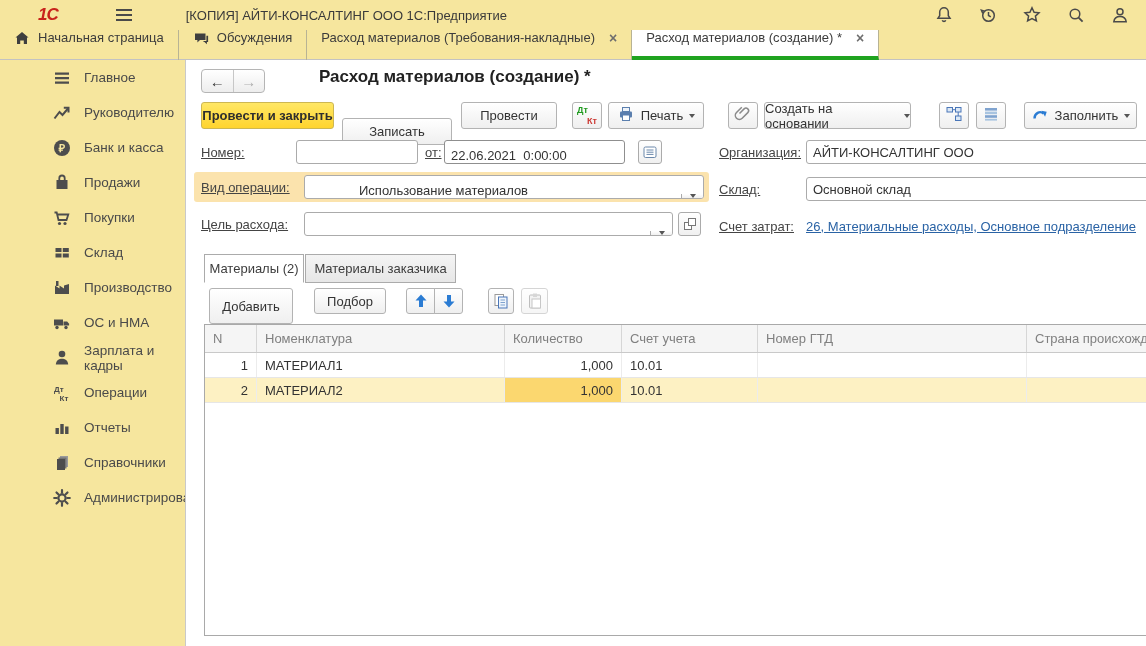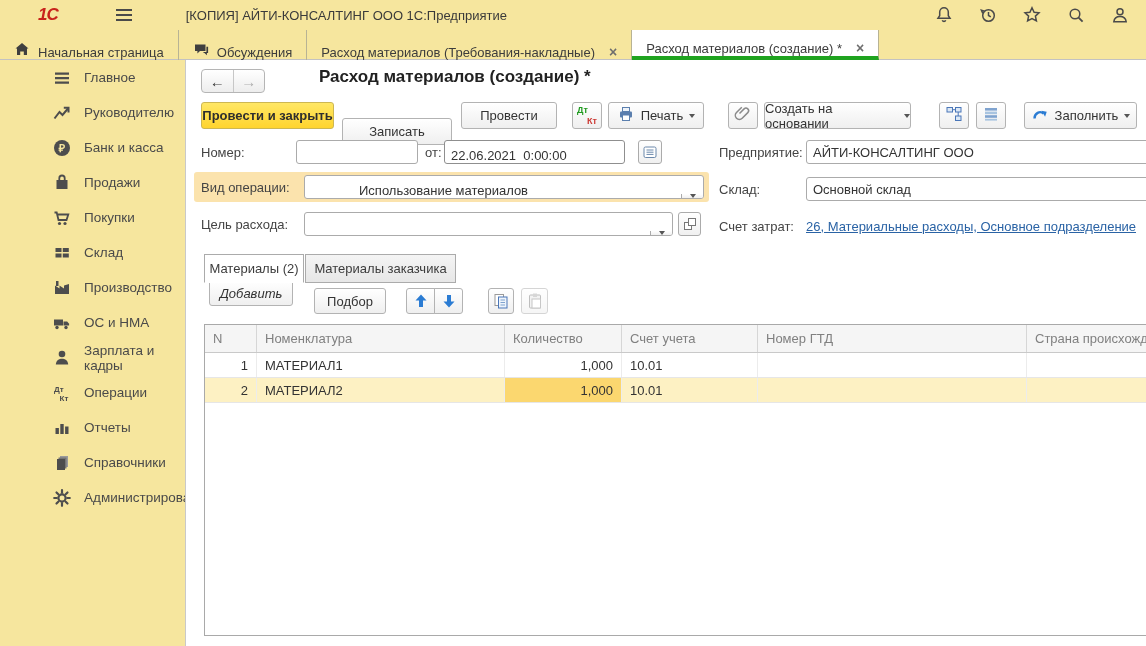--- a/index.html
+++ b/index.html
@@ -10,21 +10,21 @@
   .topbar { position:absolute; left:0; top:0; width:1146px; height:30px; background:#f6e69e; display:flex; align-items:center;gap:36px; }
   .logo { font-weight:800; font-style:italic; color:#c8241c; font-size:17px; margin-left:38px; letter-spacing:-1px; }
   .hamburger { margin-left:22px; display:flex; flex-direction:column; gap:3px; cursor:pointer; }
   .hamburger i { display:block; width:16px; height:2px; background:#4a4a4a; }
   .apptitle { margin-left:18px; color:#3a3a3a; font-size:13px; }
   .topicons { position:absolute; right:16px; top:0; height:30px; display:flex; align-items:center; gap:24px; }
   .topicons svg { display:block; }
 
   
   .tabbar { position:absolute; left:0; top:30px; width:1146px; height:30px; background:#f6e69e; border-bottom:1px solid #c2c2c2; display:flex; }
-  .tab { height:30px; display:flex; align-items:flex-end; gap:8px; padding:0 14px; border-right:1px solid #b8b394; color:#3c3c3c; cursor:pointer; }
+  .tab { height:30px; display:flex; align-items:flex-start; gap:8px; padding:0 14px; border-right:1px solid #b8b394; color:#3c3c3c; cursor:pointer; }
   .tab .close { color:#6e6e6e; font-weight:bold; font-size:14px; margin-left:6px; }
   .tab.active { background:#fff; border-bottom:4px solid #1fa31f; border-right:1px solid #b8b394; }
 
   
   .sidebar { position:absolute; left:0; top:60px; width:185px; height:586px; background:#f6e69e; }
   .side-item { display:flex; align-items:center; height:35px; padding-left:52px; gap:12px; color:#4a4a4a; font-size:13.5px; cursor:pointer; }
   .side-item svg { flex:0 0 20px; display:block; }
 
   
   .main { position:absolute; left:185px; top:60px; width:961px; height:586px; background:#fff; border-left:1px solid #c9c9c9; overflow:hidden; }
@@ -38,21 +38,21 @@
 
   .btn { position:absolute; height:27px; display:flex; align-items:center; justify-content:center; gap:6px;
          background:linear-gradient(#ffffff,#efefef); border:1px solid #b3b3b3; border-radius:3px;
          font-size:13px; color:#333; cursor:pointer; }
   .btn.primary { background:linear-gradient(#ffe765,#ffd42e); border-color:#cdb752; font-weight:bold; color:#2e2e2e; }
   .caret { width:0; height:0; border-left:3.5px solid transparent; border-right:3.5px solid transparent; border-top:4.5px solid #555; }
   .dtkt { position:relative; width:100%; height:100%; }
   .dtkt .dt { position:absolute; left:4px; top:2px; font-size:9px; font-weight:bold; color:#1f9a1f; }
   .dtkt .kt { position:absolute; right:4px; bottom:2px; font-size:9px; font-weight:bold; color:#cc3a35; }
 
-  .lbl { position:absolute; height:24px; display:flex; align-items:center; color:#444; }
+  .lbl { position:absolute; height:24px; display:flex; align-items:center; color:#444;text-decoration:underline; }
   .inp { position:absolute; height:24px; border:1px solid #ababab; border-radius:3px; background:#fff; font-family:"Liberation Sans",sans-serif; font-size:13px; color:#333; padding:0 6px; }
   .fieldgroup { position:absolute; height:24px; display:flex; border:1px solid #8f8f8f; border-radius:3px; background:#fff; overflow:hidden;align-items:flex-end; }
   .fieldgroup input { border:0; outline:0; flex:1; padding:0 6px; font-family:"Liberation Sans",sans-serif; font-size:13px; color:#333; background:transparent; }
   .fieldgroup .sidebtn { width:22px; display:flex; align-items:center; justify-content:center; border-left:1px solid #ababab; background:linear-gradient(#fff,#f0f0f0); cursor:pointer; }
   .combo { border-color:#ababab;padding-left:48px; }
   .peach { position:absolute; left:8px; top:112px; width:515px; height:30px; background:#fbe3ad; border-radius:3px; }
   .iconbtn { position:absolute; width:24px; height:24px; display:flex; align-items:center; justify-content:center; border:1px solid #ababab; border-radius:3px; background:linear-gradient(#fff,#f0f0f0); cursor:pointer; }
   .link { color:#2a63a5; text-decoration:underline; cursor:pointer; white-space:nowrap; }
 
   
@@ -336,35 +336,35 @@
         <span class="caret"></span>
       </span>
   </div>
   <div class="iconbtn" style="left:492px; top:152px; width:23px;">
     <svg width="16" height="16" viewBox="0 0 16 16">
         <rect x="2.5" y="6.5" width="7" height="7" fill="#fff" stroke="#777"></rect>
         <rect x="6.5" y="2.5" width="7" height="7" fill="#fff" stroke="#777"></rect>
       </svg>
   </div>
 
-  <div class="lbl" style="left:533px; top:80px;">Предприятие:</div>
+  <div class="lbl" style="left:533px; top:80px;">Организация:</div>
   <input class="inp" style="left: 620px; top: 80px; width: 345px;" value="АЙТИ-КОНСАЛТИНГ ООО">
   <div class="lbl" style="left:533px; top:117px;">Склад:</div>
   <input class="inp" style="left: 620px; top: 117px; width: 345px;" value="Основной склад">
   <div class="lbl" style="left:533px; top:154px;">Счет затрат:</div>
   <div class="lbl link" style="left:620px; top:154px; max-width:340px; overflow:hidden;">26, Материальные расходы, Основное подразделение</div>
 
   <div class="ptab active" style="left:18px; width:100px;">
       <span>Материалы (2)</span>
     </div>
   <div class="ptab inactive" style="left:119px; width:151px;">
       <span>Материалы заказчика</span>
     </div>
 
-  <div class="btn" style="left:23px; top:220px; width:84px; height:26px;font-style:italic;">
+  <div class="btn" style="left:23px; top:228px; width:84px; height:36px;">
       <span>Добавить</span>
     </div>
   <div class="btn" style="left:128px; top:228px; width:72px; height:26px;">
       <span>Подбор</span>
     </div>
   <div class="btn" style="left:220px; top:228px; width:29px; height:26px; border-radius:3px 0 0 3px;">
     <svg width="18" height="18" viewBox="0 0 18 18">
         <path d="M9 2.5l5.5 6H11v6.5H7V8.5H3.5z" fill="#2b7cd3"></path>
       </svg>
   </div>

